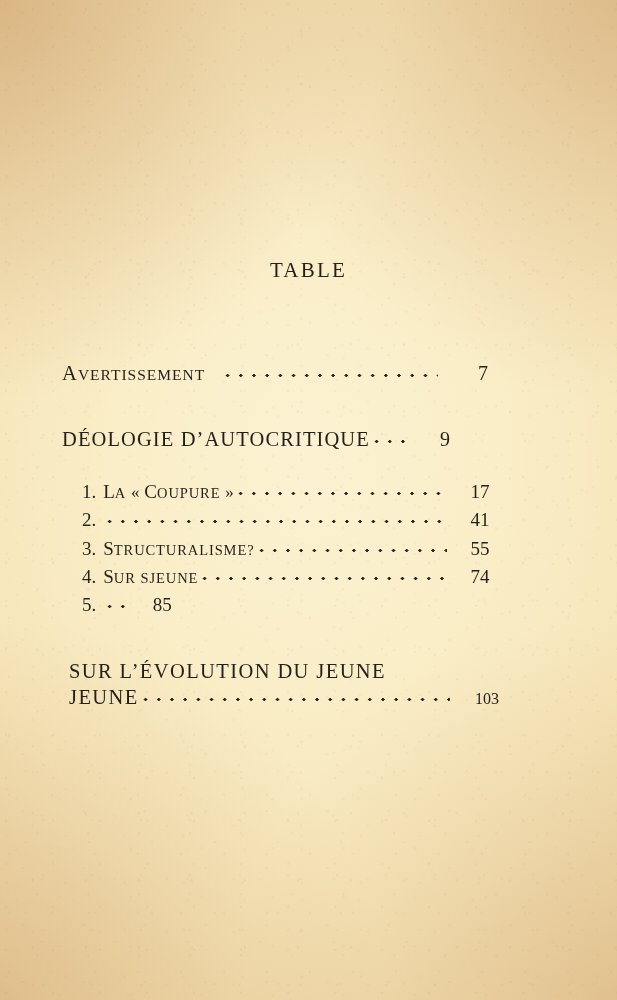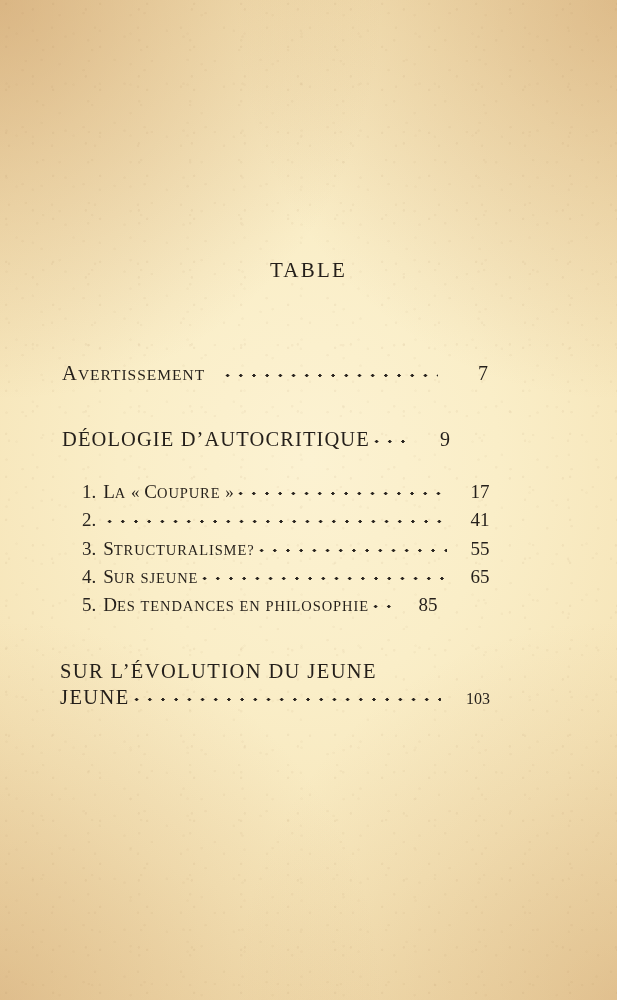--- a/index.html
+++ b/index.html
@@ -136,21 +136,21 @@
     margin-right: 7px;
   }
   .entry.level-2 .label .ini { font-size: 19px; }
   .entry.level-2 .label .rest { font-size: 14.5px; letter-spacing: .9px; }
   .entry.level-2 .label .guil { font-size: 17px; }
   .entry.level-2 .pagenum { font-size: 19px; }
 
   
   .entry-block {
     position: absolute;
-    left: 60px;
+    left: 69px;
   }
   .entry-block .line {
     display: flex;
     align-items: baseline;
     white-space: nowrap;
   }
   .entry-block .label {
     font-size: 20.5px;
     letter-spacing: 1.4px;
   }
@@ -200,26 +200,25 @@
       <span class="num">3.</span>
       <span class="label"><span class="ini">S</span><span class="rest">TRUCTURALISME?</span></span>
       <span class="leader"></span>
       <span class="pagenum" style="width:66px;">55</span>
     </div>
 
     <div class="entry level-2" style="top:566px; width:431px;">
       <span class="num">4.</span>
       <span class="label"><span class="ini">S</span><span class="rest">UR</span><span class="sp"></span><span class="rest"><span>S</span></span><span class="rest">JEUNE</span></span>
       <span class="leader"></span>
-      <span class="pagenum" style="width:66px;">65</span>
+      <span class="pagenum" style="width:66px;">74</span>
     </div>
 
     <div class="entry level-2" style="top:594px; width:431px;">
       <span class="num">5.</span>
-      <span class="label"><span class="ini">D</span><span class="rest">ES</span><span class="sp"></span><span class="rest">TENDANCES</span><span class="sp"></span><span class="rest">EN</span><span class="sp"></span><span class="rest">PHILOSOPHIE</span></span>
       <span class="leader short" style="width:26px;"></span>
       <span class="pagenum" style="width:66px;">85</span>
     </div>
 
     <div class="entry-block" style="top:660px; width:455px;">
       <div class="line line1">
         <span class="label">SUR L’ÉVOLUTION DU JEUNE</span>
       </div>
       <div class="line line2">
         <span class="label">JEUNE</span>

